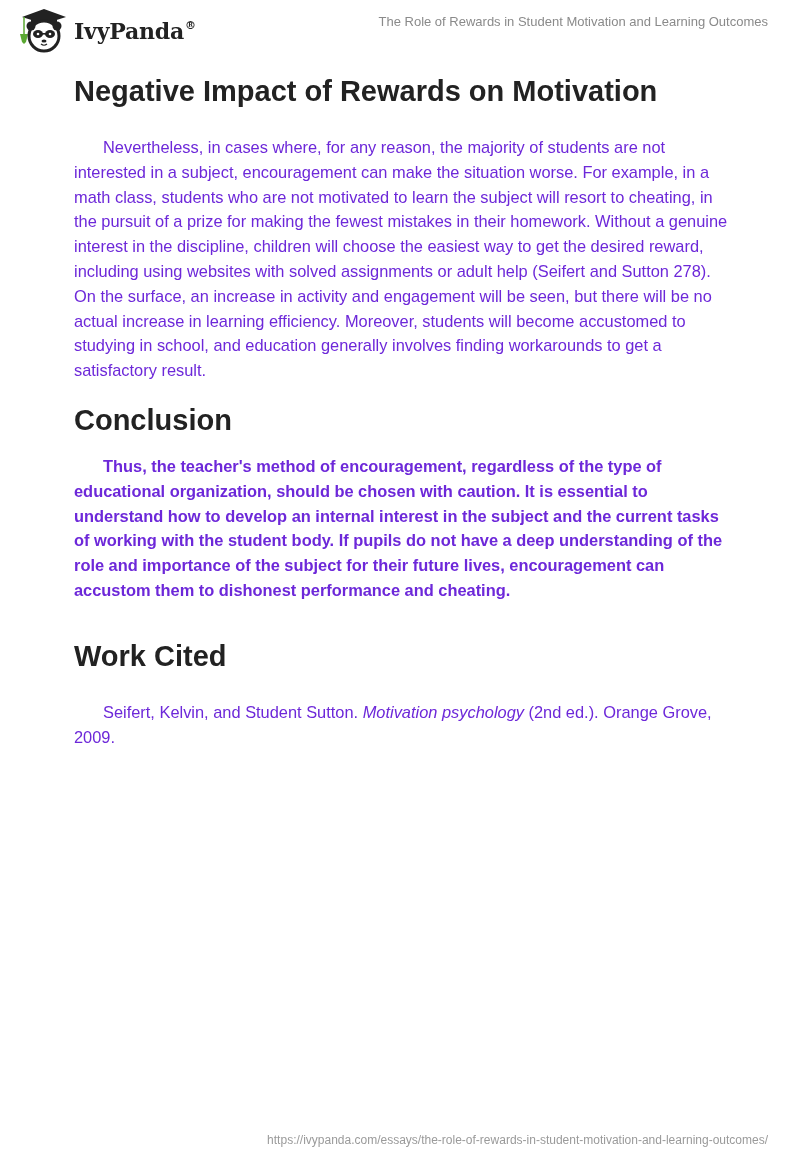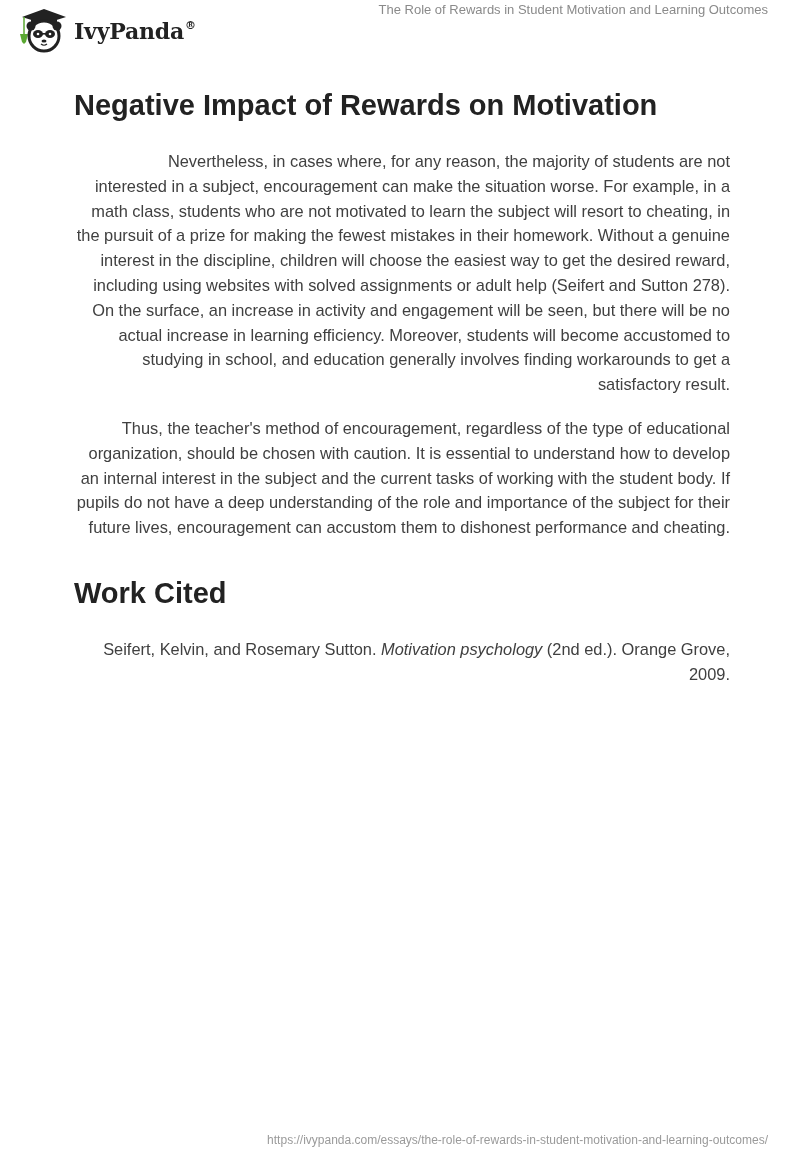--- a/index.html
+++ b/index.html
@@ -47,21 +47,21 @@
   .logo-reg {
     font-size: 11px;
     vertical-align: super;
     position: relative;
     top: -2px;
     margin-left: 1px;
   }
   .doc-title {
     position: absolute;
     right: 32px;
-    top: 2px;
+    top: 14px;
     font-size: 13px;
     color: #8a8a8a;
   }
   .content {
     position: absolute;
     left: 74px;
     top: 70px;
     width: 656px;
   }
   h2 {
@@ -70,27 +70,26 @@
     font-size: 29px;
     color: #222;
     margin: 0;
     line-height: 42px;
   }
   p {
     font-size: 16.4px;
     line-height: 24.8px;
     margin: 0;
     text-indent: 29px;
-    color: #404040;
-    text-align: right;
+    color: #6d28d9;
   }
-  .sec1-title { margin-top: 14px; }
+  .sec1-title { margin-top: 0; }
   .sec1-body { margin-top: 23px; }
   .sec2-title { margin-top: 16px; }
-  .sec2-body { margin-top: 19px; }
+  .sec2-body { margin-top: 13px; font-weight: bold; }
   .sec3-title { margin-top: 32px; }
   .sec3-body { margin-top: 23px; }
   em { font-style: italic; }
   .footer-url {
     position: absolute;
     right: 32px;
     top: 1133px;
     font-size: 12px;
     color: #9a9a9a;
     text-decoration: none;
@@ -128,22 +127,23 @@
   <div class="doc-title">The Role of Rewards in Student Motivation and Learning Outcomes</div>
 </div>
 
 <div class="content">
   <section>
     <h2 class="sec1-title">Negative Impact of Rewards on Motivation</h2>
     <p class="sec1-body">Nevertheless, in cases where, for any reason, the majority of students are not interested in a subject, encouragement can make the situation worse. For example, in a math class, students who are not motivated to learn the subject will resort to cheating, in the pursuit of a prize for making the fewest mistakes in their homework. Without a genuine interest in the discipline, children will choose the easiest way to get the desired reward, including using websites with solved assignments or adult help (Seifert and Sutton 278). On the surface, an increase in activity and engagement will be seen, but there will be no actual increase in learning efficiency. Moreover, students will become accustomed to studying in school, and education generally involves finding workarounds to get a satisfactory result.</p>
   </section>
 
   <section>
+    <h2 class="sec2-title">Conclusion</h2>
     <p class="sec2-body">Thus, the teacher's method of encouragement, regardless of the type of educational organization, should be chosen with caution. It is essential to understand how to develop an internal interest in the subject and the current tasks of working with the student body. If pupils do not have a deep understanding of the role and importance of the subject for their future lives, encouragement can accustom them to dishonest performance and cheating.</p>
   </section>
 
   <section>
     <h2 class="sec3-title">Work Cited</h2>
-    <p class="sec3-body"><span>Seifert, Kelvin, and Rosemary Sutton. </span><em>Motivation psychology</em><span> (2nd ed.). Orange Grove, 2009.</span></p>
+    <p class="sec3-body"><span>Seifert, Kelvin, and Student Sutton. </span><em>Motivation psychology</em><span> (2nd ed.). Orange Grove, 2009.</span></p>
   </section>
 </div>
 
 <a class="footer-url">https://ivypanda.com/essays/the-role-of-rewards-in-student-motivation-and-learning-outcomes/</a>
 
 </body></html>

